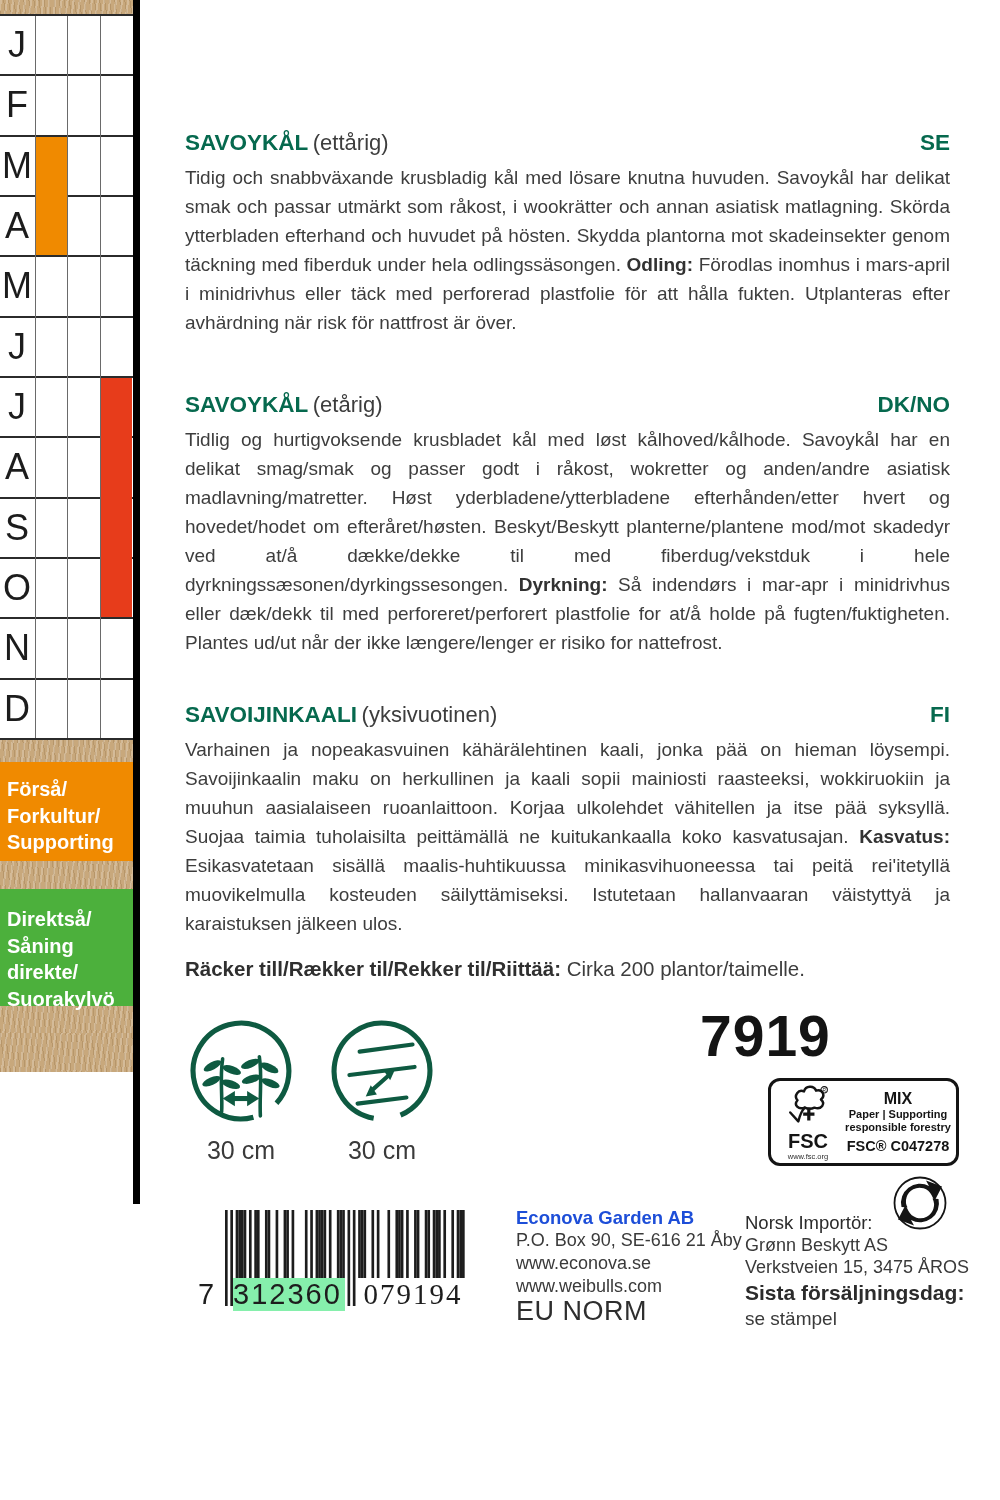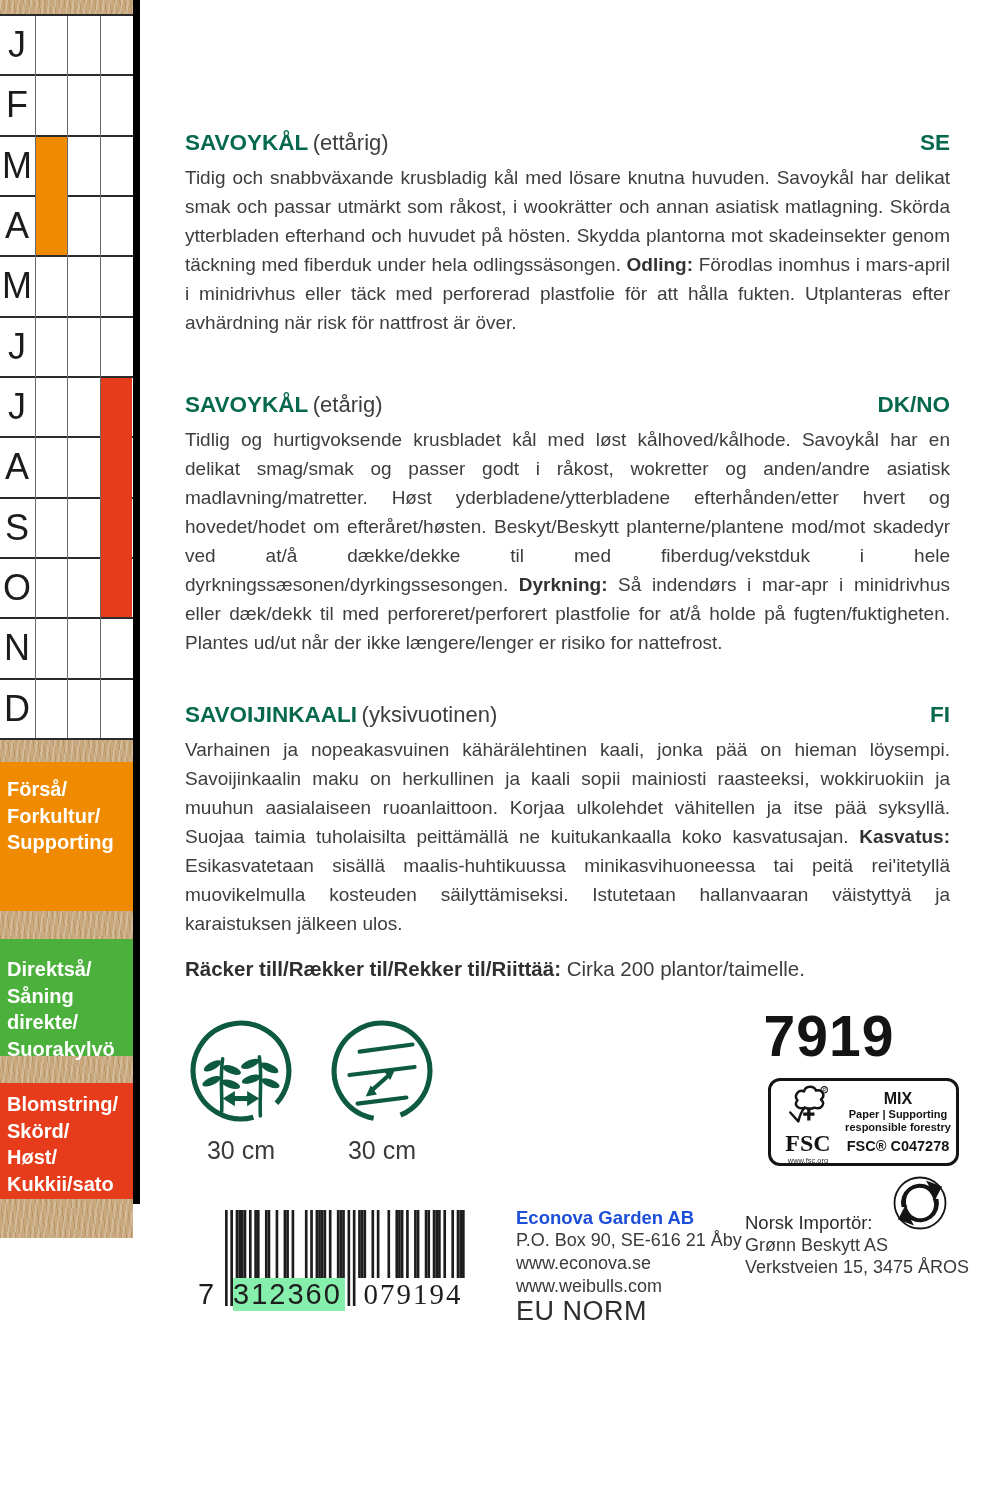--- a/index.html
+++ b/index.html
@@ -19,21 +19,21 @@
   .kraft-gap3 { height:27px; } .kraft-band-bottom { height:39px; }
 
   .cal-grid { position:relative; height:724px; background:#fff; border-top:2px solid #2b2b2b; }
   .cal-row { height:60.33px; border-bottom:2px solid #2b2b2b; display:flex; align-items:center; }
   .cal-letter { width:34px; text-align:center; font-size:36px; color:#1c1c1c; line-height:1; }
   .vl { position:absolute; top:0; bottom:0; width:1px; background:#6a6a6a; }
   .vl1 { left:35px; } .vl2 { left:67px; } .vl3 { left:100px; }
   .cal-bar { position:absolute; }
 
   .legend { color:#fff; font-weight:700; font-size:20px; line-height:26.5px; padding:14px 2px 0 7px; }
-  .legend-sow     { height:149px; background:var(--orange); }
+  .legend-sow     { height:99px; background:var(--orange); }
   .legend-direct  { height:117px; background:var(--legend_green); padding-top:17px; }
   .legend-harvest { height:116px; background:var(--red); padding-top:8px; }
 
   
   .section { position:absolute; left:185px; width:765px; }
   .sec-se   { top:130px; } .sec-dkno { top:392px; } .sec-fi { top:702px; }
   .sec-head { display:flex; justify-content:space-between; align-items:baseline; margin-bottom:7px; }
   .sec-title { font-size:22.5px; font-weight:700; color:var(--green); }
   .sec-sub   { font-size:22px; font-weight:400; color:#3d3d3d; }
   .sec-lang  { font-size:22.5px; font-weight:700; color:var(--green); }
@@ -43,27 +43,27 @@
   .yield { position:absolute; left:185px; top:957px; width:765px; font-size:20.5px; color:#3d3d3d; }
   .yield b { color:#2f2f2f; }
 
   
   .sow-icon { position:absolute; top:1018px; width:106px; text-align:center; }
   .sow-icon-1 { left:188px; } .sow-icon-2 { left:329px; } .sow-icon-3 { left:465px; }
   .sow-icon svg { display:block; width:106px; height:106px; }
   .sow-label { margin-top:12px; font-size:25px; color:#3a3a3a; }
 
   
-  .product-number { position:absolute; top:1003px; left:700px; width:258px; text-align:center;
+  .product-number { position:absolute; top:1003px; left:700px; width:258px; text-align:left;
                     font-size:57px; font-weight:700; color:#141414; letter-spacing:1px; }
   .fsc-box { position:absolute; left:768px; top:1078px; width:191px; height:88px;
              border:3px solid #141414; border-radius:12px; background:#fff; display:flex; overflow:hidden; }
   .fsc-left { width:74px; display:flex; flex-direction:column; align-items:center; padding-top:4px; }
   .fsc-left svg { width:46px; height:42px; }
-  .fsc-acronym { font-family:Liberation Serif, serif; font-weight:700; font-size:24px; color:#141414; line-height:1; }
+  .fsc-acronym { font-family:Liberation Sans, sans-serif; font-weight:700; font-size:20px; color:#141414; line-height:1; }
   .fsc-site { font-size:7.5px; color:#2d2d2d; margin-top:1px; }
   .fsc-right { flex:1; display:flex; flex-direction:column; justify-content:center; align-items:center;
                text-align:center; padding-right:5px; }
   .fsc-mix { font-size:16px; font-weight:700; color:#141414; }
   .fsc-line { font-size:11px; font-weight:700; color:#141414; line-height:1.15; }
   .fsc-license { font-size:14.5px; font-weight:700; color:#141414; margin-top:4px; }
 
   
   .barcode { position:absolute; left:225px; top:1210px; width:253px; height:110px; }
   .barcode svg { display:block; width:253px; height:96px; fill:#1d1d1d; }
@@ -147,26 +147,20 @@
 
     <div class="legend legend-direct">
       <div>Direktså/</div>
       <div>Såning</div>
       <div>direkte/</div>
       <div>Suorakylvö</div>
     </div>
 
     <div class="kraft kraft-gap3"></div>
 
-    <div class="legend legend-harvest">
-      <div>Blomstring/</div>
-      <div>Skörd/</div>
-      <div>Høst/</div>
-      <div>Kukkii/sato</div>
-    </div>
 
     <div class="kraft kraft-band-bottom"></div>
   </div>
 
   <div class="section sec-se">
     <div class="sec-head">
       <div><span class="sec-title">SAVOYKÅL</span>
            <span class="sec-sub">(ettårig)</span></div>
       <span class="sec-lang">SE</span>
     </div>
@@ -331,20 +325,24 @@
     <div>www.weibulls.com</div>
   </div>
   <div class="eu-norm">EU NORM</div>
 
   <div class="importer">
     <div class="b-name">Norsk Importör:</div>
     <div>Grønn Beskytt AS</div>
     <div>Verkstveien 15, 3475 ÅROS</div>
   </div>
 
+  <div class="last-sale">
+    <div class="b-name">Sista försäljningsdag:</div>
+    <div class="ls-val">se stämpel</div>
+  </div>
 
   <div class="recycle">
     <svg viewBox="0 0 54 54">
       <circle cx="27" cy="27" r="25.5" fill="#fff" stroke="#141414" stroke-width="1.8"></circle>
       <g fill="#141414">
         <path d="M8.5,31 A19,19 0 0 1 36,10 L33,4.5 L49,10.5 L41.5,25 L38.5,19 A13.5,13.5 0 0 0 14.5,31.5 Z"></path>
         <path d="M8.5,31 A19,19 0 0 1 36,10 L33,4.5 L49,10.5 L41.5,25 L38.5,19 A13.5,13.5 0 0 0 14.5,31.5 Z" transform="rotate(180 27 27)"></path>
       </g>
     </svg>
   </div>

